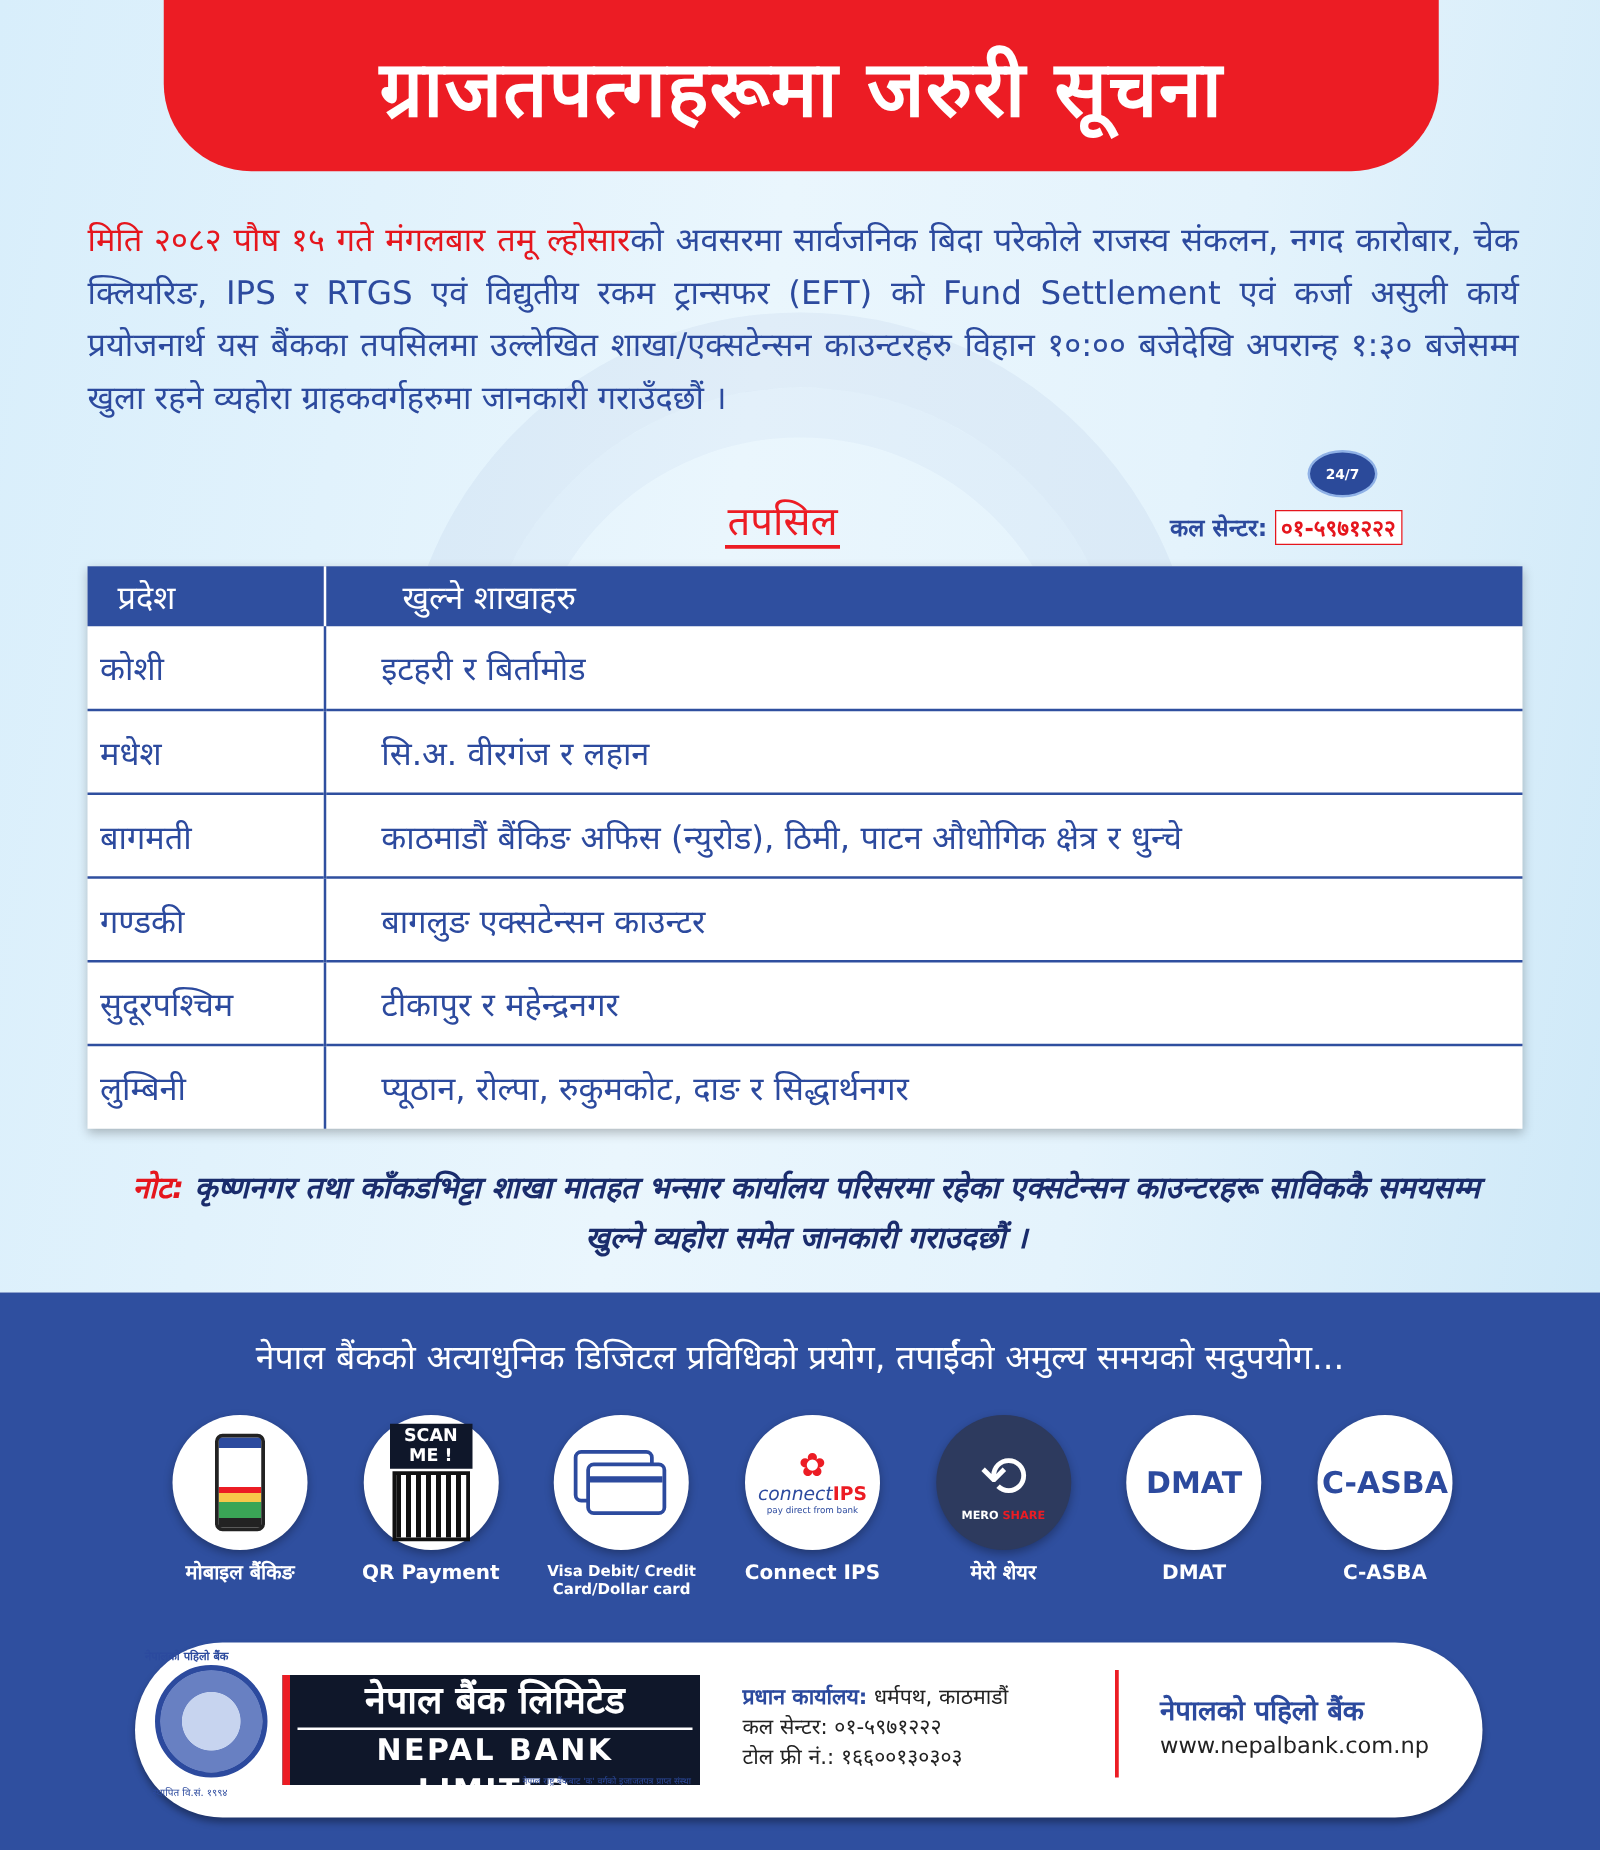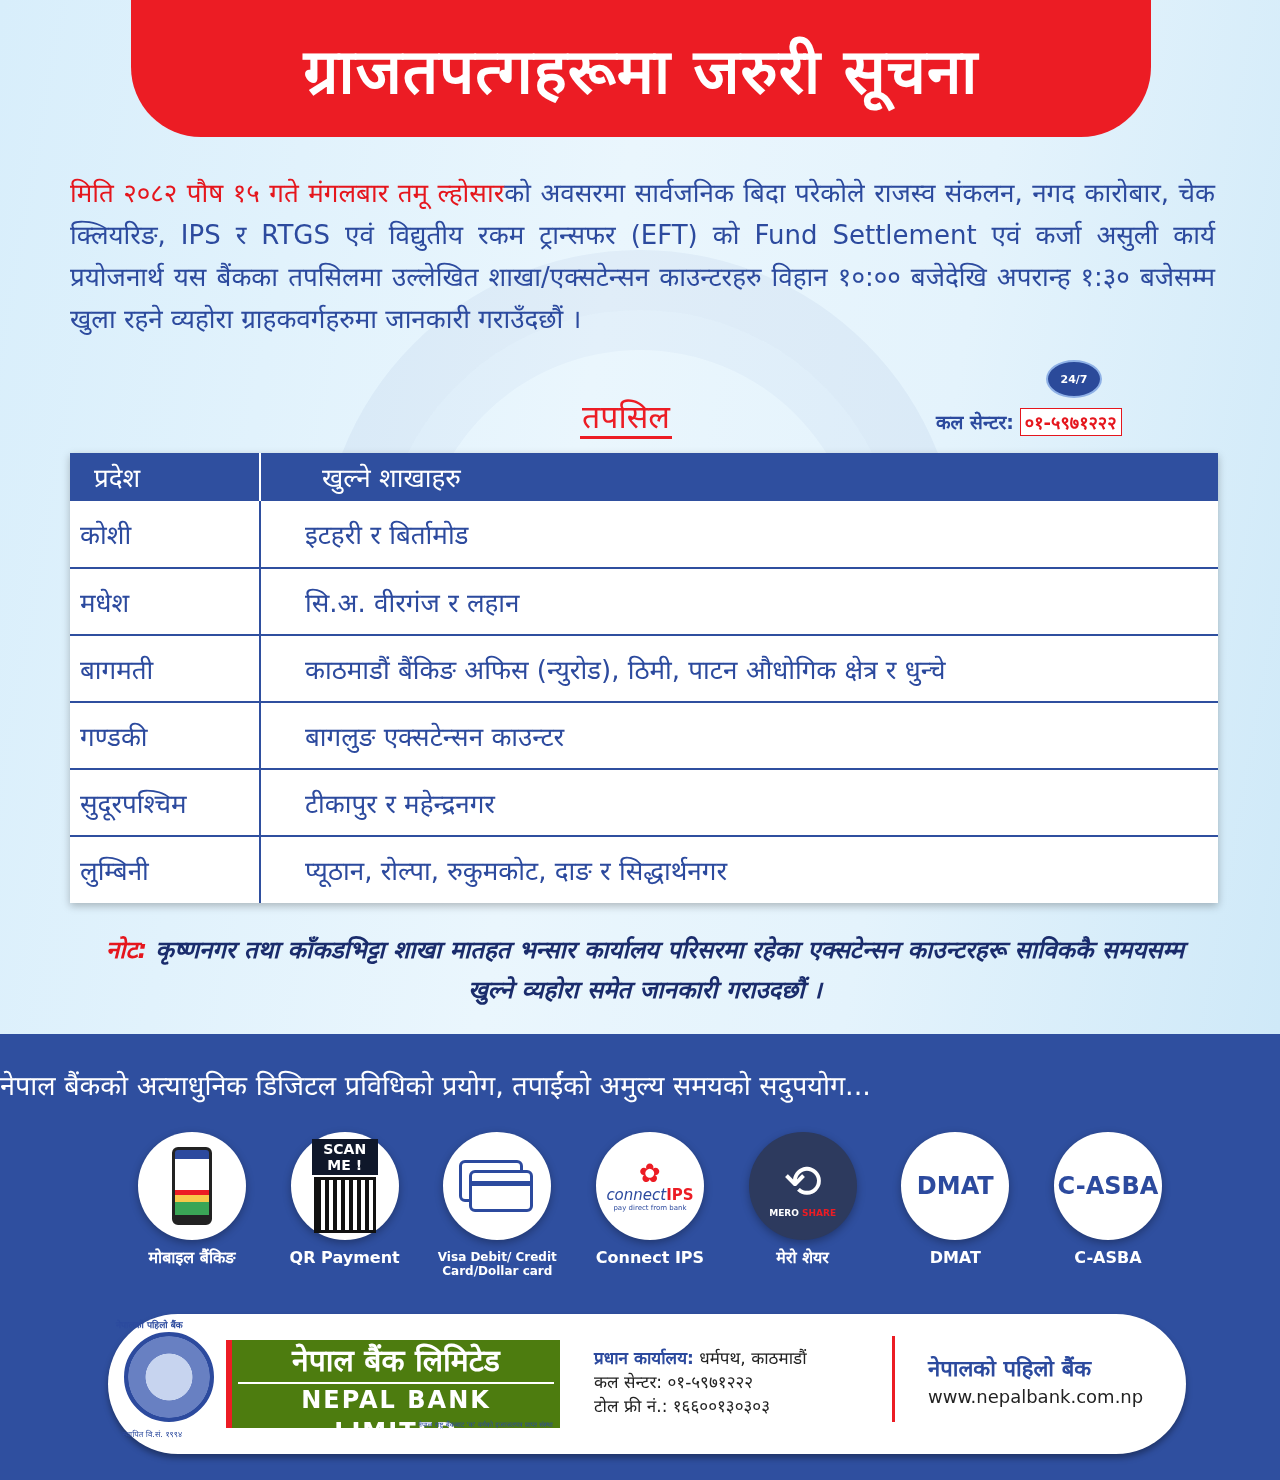--- a/index.html
+++ b/index.html
@@ -80,21 +80,21 @@
     position: absolute; left: 90px; top: 930px; width: 1110px;
     text-align: center; font-size: 24px; line-height: 40px;
     font-style: italic; font-weight: bold; color: #1a2c6c;
   }
   .note .red { color: #e5161d; }
   .bottom-area {
     position: absolute; left: 0; top: 1034px; width: 1280px; height: 446px;
     background: #2f4f9f;
   }
   .tagline {
-    position: absolute; left: 0; top: 1066px; width: 1280px; text-align: left;
+    position: absolute; left: 0; top: 1066px; width: 1280px; text-align: center;
     color: #fff; font-size: 27px;
   }
   .services {
     position: absolute; left: 130px; top: 1132px; width: 1040px;
     display: flex; justify-content: space-between;
   }
   .service { width: 124px; display: flex; flex-direction: column; align-items: center; }
   .circle {
     width: 108px; height: 108px; border-radius: 50%; background: #fff;
     display: flex; align-items: center; justify-content: center; flex-direction: column;
@@ -139,21 +139,21 @@
     box-shadow: 0 4px 6px rgba(0,0,0,0.35);
   }
   .seal {
     position: absolute; left: 16px; top: 18px; width: 90px; height: 90px; border-radius: 50%;
     border: 4px solid #2c4a9e; background: radial-gradient(circle, #c7d4ef 0 40%, #6880c2 41% 70%, #2c4a9e 71%);
   }
   .seal-top { position: absolute; left: 8px; top: 4px; font-size: 9px; color: #2c4a9e; font-weight: bold; }
   .seal-bottom { position: absolute; left: 14px; top: 114px; font-size: 8px; color: #2c4a9e; }
   .brand-box {
     position: absolute; left: 118px; top: 26px; width: 334px; height: 88px;
-    background: #4d7c0f; border-left: 6px solid #ec1c24;
+    background: #0f172a; border-left: 6px solid #ec1c24;
   }
   .brand-np { color: #fff; font-size: 30px; font-weight: bold; text-align: center; line-height: 42px; }
   .brand-en { color: #fff; font-size: 24px; font-weight: bold; text-align: center; letter-spacing: 2px; border-top: 2px solid #fff; line-height: 32px; margin: 0 6px; }
   .brand-sub { position: absolute; left: 310px; top: 106px; font-size: 7px; color: #2c4a9e; }
   .contact { position: absolute; left: 486px; top: 32px; font-size: 17px; color: #222; line-height: 24px; }
   .contact .hq-label { color: #2c4a9e; font-weight: bold; }
   .vline { position: absolute; left: 784px; top: 22px; width: 3px; height: 86px; background: #ec1c24; }
   .firstbank { position: absolute; left: 820px; top: 38px; font-size: 22px; color: #2c4a9e; font-weight: bold; }
   .website { position: absolute; left: 820px; top: 72px; font-size: 18px; color: #222; }
 </style>

